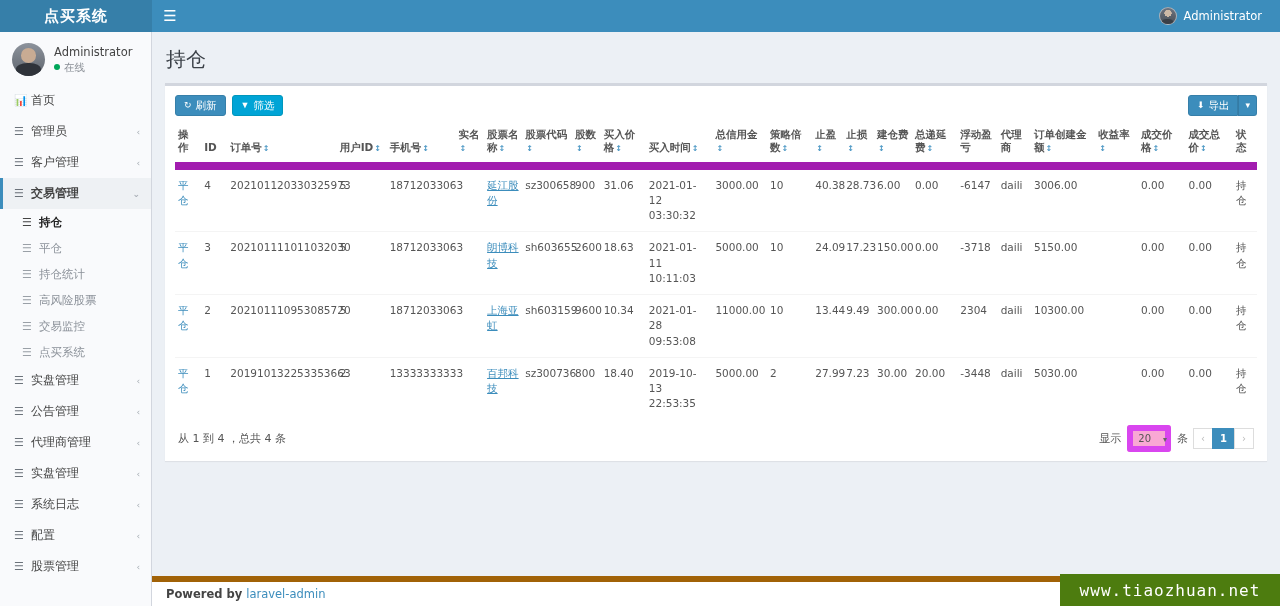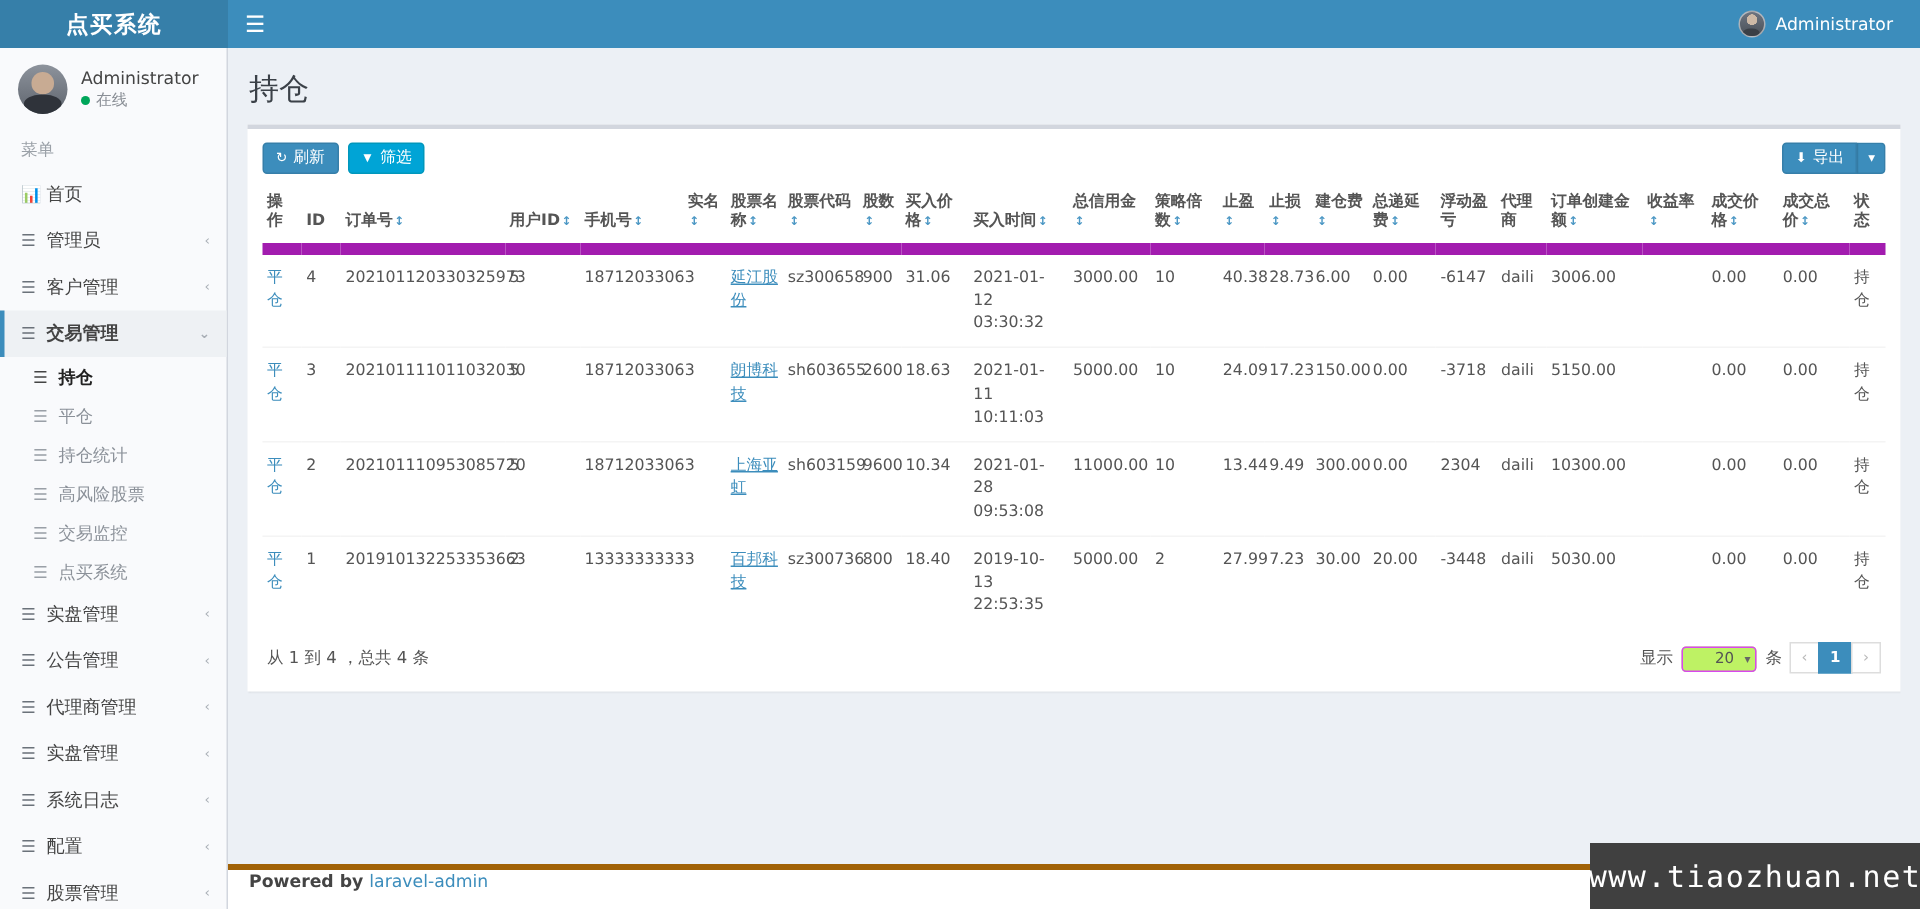--- a/index.html
+++ b/index.html
@@ -131,53 +131,53 @@
   .lnk-u { color: #3c8dbc; cursor: pointer; text-decoration: underline; }
   tr.total td { border-top: 1px solid #f4f4f4; color: #555; padding-top: 9px; padding-bottom: 9px; }
 
   
   .box-foot {
     display: flex; align-items: center; padding: 9px 13px 12px 13px;
     font-size: 11px; color: #555; text-align: center;
   }
   .pager { margin-left: auto; display: flex; align-items: center; gap: 6px; font-size: 11px; }
   .sel {
-    border: 1px solid #d946ef; background: #bef264; border-radius: 3px;
-    font-size: 10px; padding: 2px 14px 2px 21px; color: #555;
+    border: 6px solid #d946ef; background: #f9a8d4; border-radius: 3px;
+    font-size: 10px; padding: 2px 14px 2px 5px; color: #555;
     position: relative; cursor: pointer; appearance: none;
     height: 21px; width: 38px;
   }
   .sel-wrap { position: relative; display: inline-block; }
   .sel-wrap::after {
     content: "▾"; position: absolute; right: 4px; top: 3px; font-size: 8px; color: #666;
     pointer-events: none;
   }
   .pg { display: flex; }
   .pg a {
     border: 1px solid #ddd; background: #fff; color: #3c8dbc;
     padding: 2px 7px; font-size: 10px; margin-left: -1px; cursor: pointer;
     line-height: 15px;
   }
   .pg a.cur { background: #3c8dbc; border-color: #3c8dbc; color: #fff; font-weight: bold; }
   .pg a.dis { color: #bbb; }
 
   
   .footer {
     position: absolute; left: 152px; bottom: 0; width: 1128px; height: 30px;
-    background: #fff; border-top: 4px solid #a16207;
-    display: flex; align-items: flex-start; padding-left: 14px;
+    background: #fff; border-top: 6px solid #a16207;
+    display: flex; align-items: center; padding-left: 14px;
     font-size: 11.5px; color: #444;
   }
   .footer b { font-weight: bold; }
   .footer a { color: #3c8dbc; text-decoration: none; margin-left: 4px; }
   .watermark {
-    position: absolute; right: 0; bottom: 0; width: 220px; height: 44px;
-    background: #404040; color: #fff; display: flex; align-items: center;
+    position: absolute; right: 0; bottom: 0; width: 220px; height: 32px;
+    background: #4d7c0f; color: #fff; display: flex; align-items: center;
     justify-content: center; font-family: "DejaVu Sans Mono", monospace;
-    font-size: 20px; letter-spacing: 1px;
+    font-size: 16px; letter-spacing: 1px;
   }
 </style>
 </head>
 <body>
 
 <div class="topbar">
   <div class="brand">点买系统</div>
   <div class="nav-toggle">☰</div>
   <div class="nav-right">
     <div class="nav-user">
@@ -191,21 +191,20 @@
   <div class="side-user">
     <div class="side-avatar"></div>
     <div class="side-user-info">
       <div class="side-user-name">Administrator</div>
       <div class="side-user-status">
         <span class="dot-online"></span>
         <span>在线</span>
       </div>
     </div>
   </div>
-  <div class="menu-header">菜单</div>
 
   <div class="mi lvl0">
     <span class="ico">📊</span>
     <span class="lbl">首页</span>
   </div>
   <div class="mi lvl0">
     <span class="ico">☰</span>
     <span class="lbl">管理员</span>
     <span class="arr">‹</span>
   </div>

